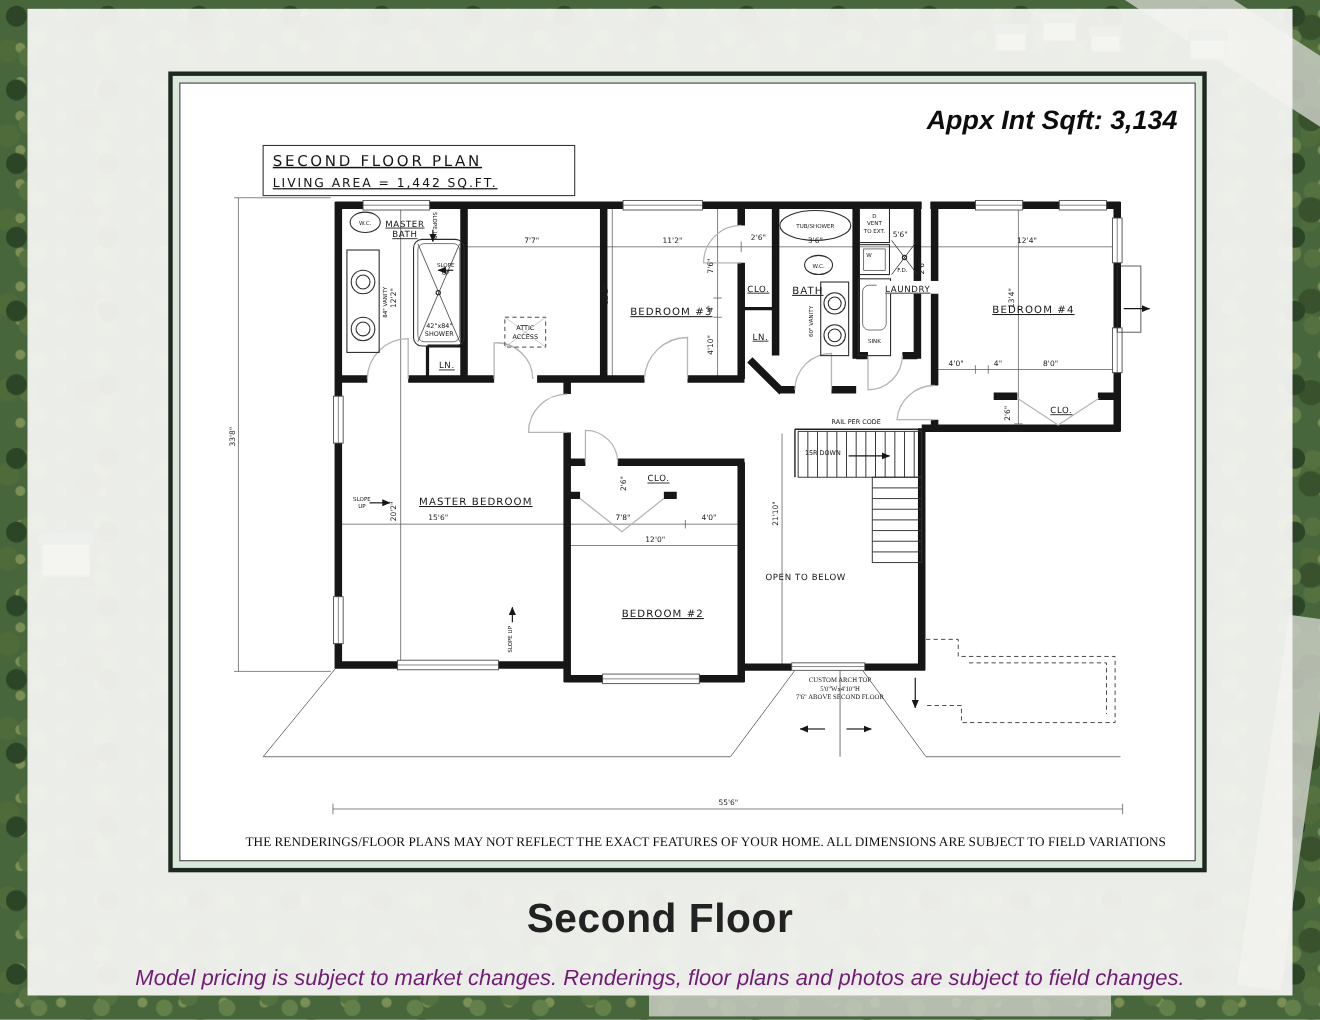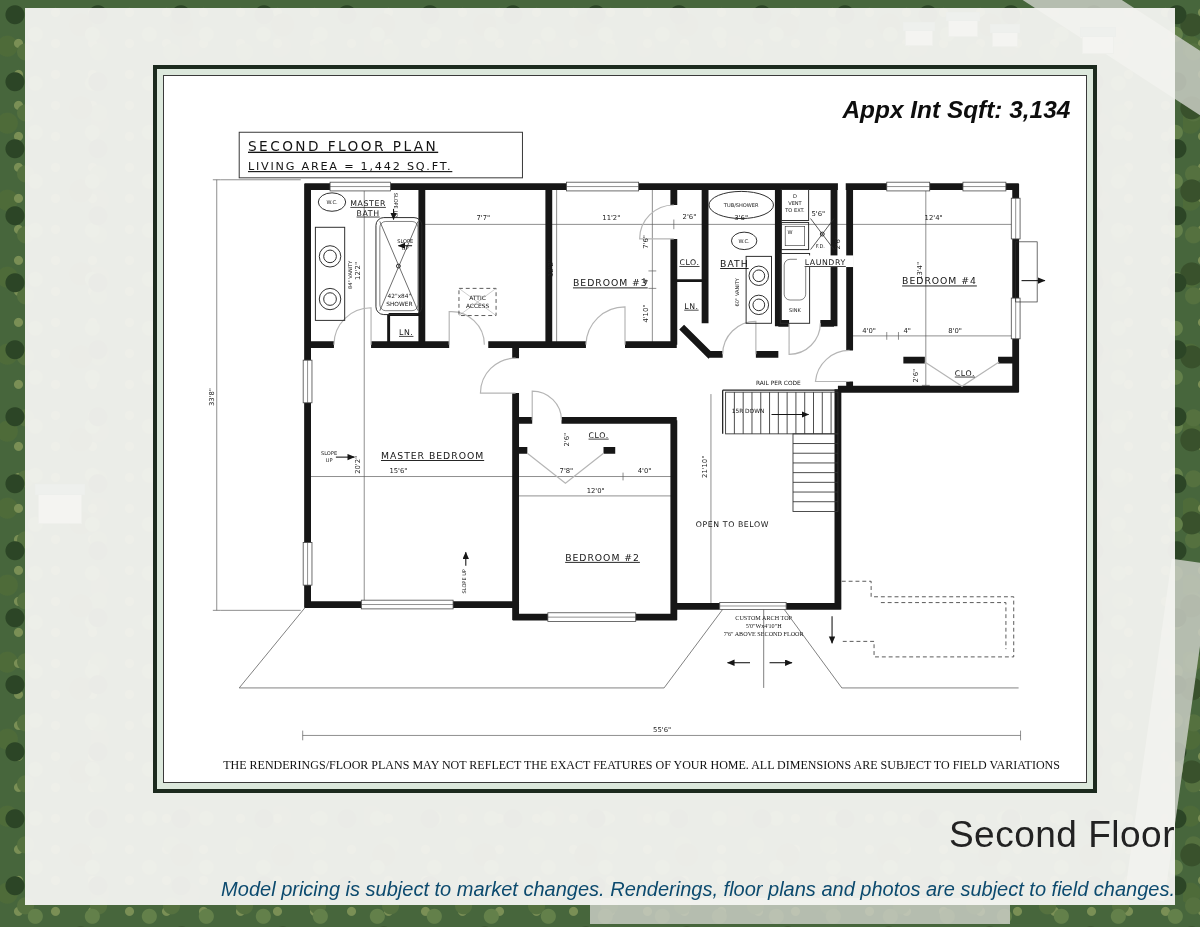--- a/index.html
+++ b/index.html
@@ -50,24 +50,24 @@
   .dt{font-size:7px;text-anchor:middle;fill:#222}
   .tn{font-size:6px;text-anchor:middle}
   .tn5{font-size:5.2px;text-anchor:middle}
   .serif-sm{font-size:6.3px;text-anchor:middle;font-family:"Liberation Serif",serif}
   .titleblk1{font-size:14px;letter-spacing:2.5px;text-decoration:underline}
   .titleblk2{font-size:11.5px;letter-spacing:1.8px;text-decoration:underline}
   .sqft{font-size:25px;font-weight:bold;font-style:italic;text-anchor:end;
         font-family:"Liberation Sans",sans-serif;fill:#0d0d0d}
   .disc{font-size:12.3px;text-anchor:middle;font-family:"Liberation Serif",serif;fill:#111}
   
-  .footer-title{position:absolute;left:0;right:0;top:806px;text-align:right;
-                font-size:37px;font-weight:normal;color:#222;letter-spacing:.5px}
-  .footer-caption{position:absolute;left:0;right:0;top:870px;text-align:right;
-                  font-size:20px;font-style:italic;color:#0c4a6e}
+  .footer-title{position:absolute;left:0;right:0;top:806px;text-align:center;
+                font-size:37px;font-weight:bold;color:#222;letter-spacing:.5px}
+  .footer-caption{position:absolute;left:0;right:0;top:870px;text-align:center;
+                  font-size:20px;font-style:italic;color:#701a75}
 </style>
 </head>
 <body>
 
 <div class="bg">
   <div class="road road-a"></div>
   <div class="road road-b"></div>
   <div class="road road-c"></div>
   <div class="house" style="left:905px;top:28px;width:26px;height:16px"></div>
   <div class="roof" style="left:903px;top:22px;width:30px;height:7px"></div>

